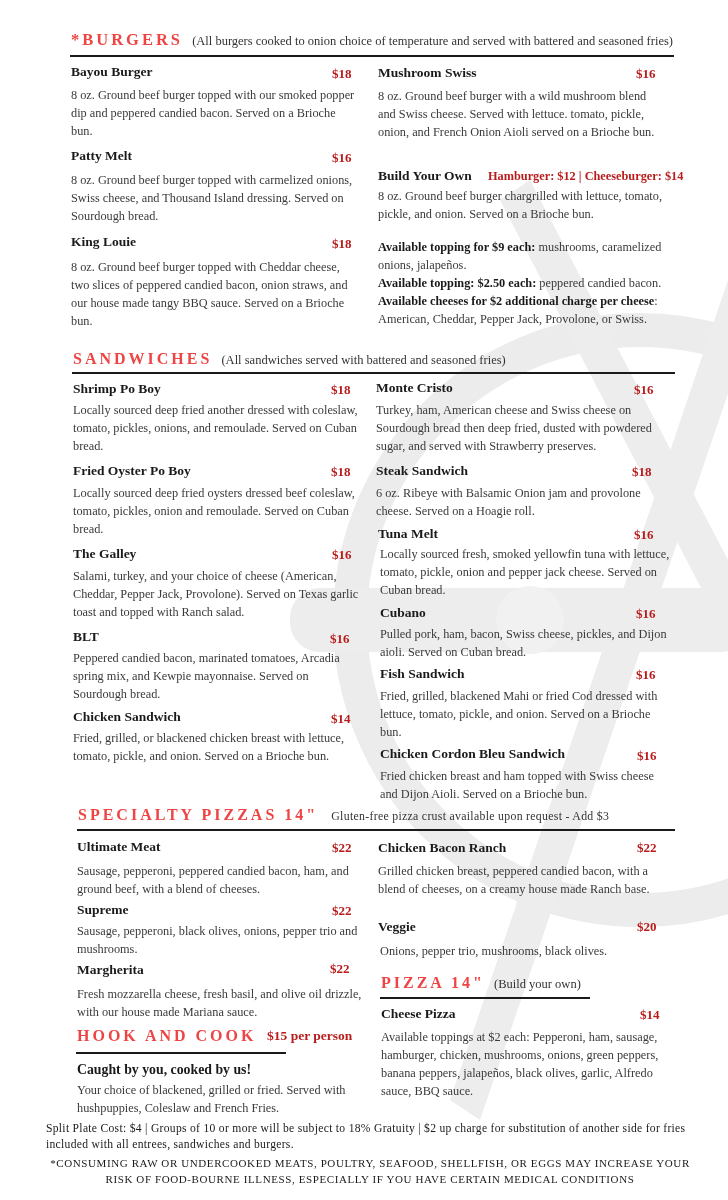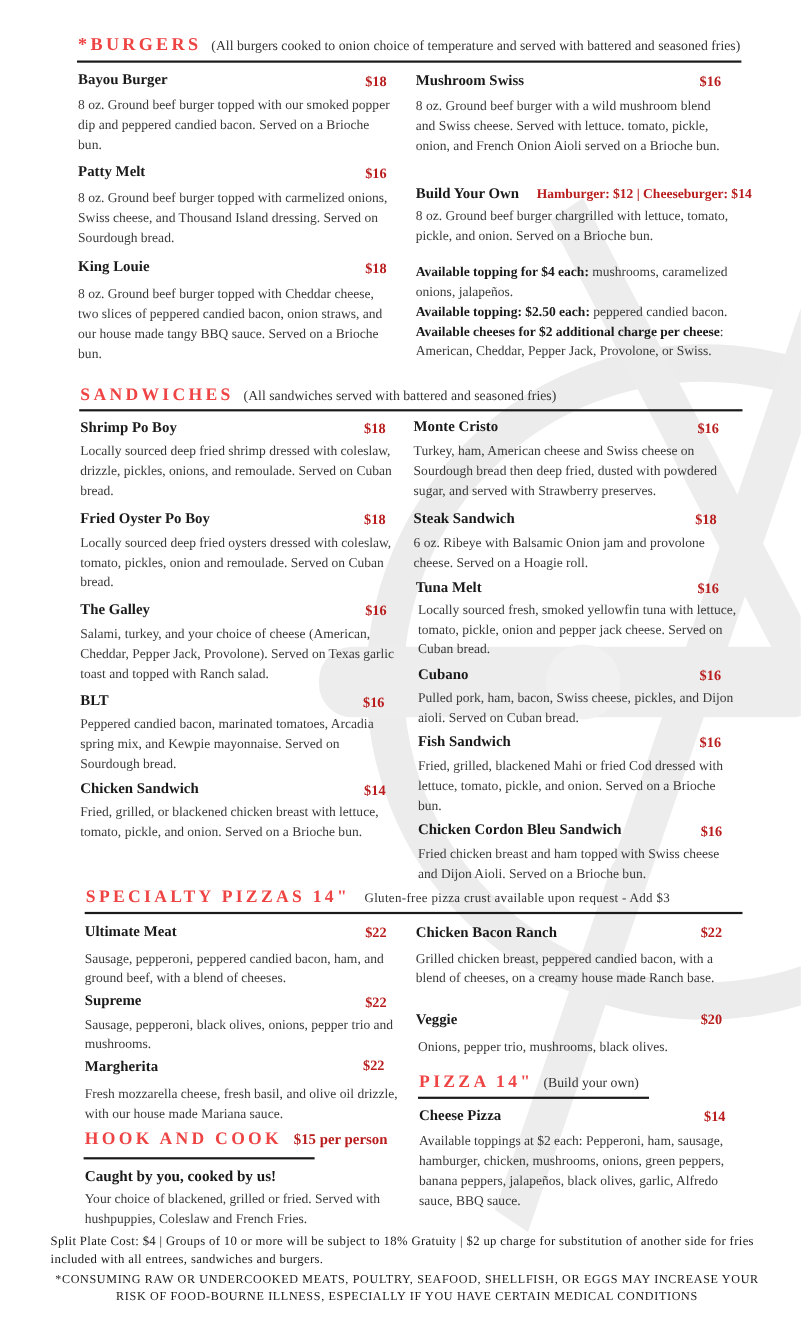--- a/index.html
+++ b/index.html
@@ -64,38 +64,38 @@
 
   <div class="item-name" style="left:378px; top:65px;">Mushroom Swiss</div>
   <div class="item-price" style="left:636px; top:66px;">$16</div>
   <div class="desc" style="left:378px; top:87px; width:280px;">8 oz. Ground beef burger with a wild mushroom blend and Swiss cheese. Served with lettuce. tomato, pickle, onion, and French Onion Aioli served on a Brioche bun.</div>
 
   <div class="item-name" style="left:378px; top:168px;">Build Your Own</div>
   <div class="item-price" style="left:488px; top:169px; font-size:12.3px;">Hamburger: $12 | Cheeseburger: $14</div>
   <div class="desc" style="left:378px; top:187px; width:290px;">8 oz. Ground beef burger chargrilled with lettuce, tomato, pickle, and onion. Served on a Brioche bun.</div>
 
   <div class="desc" style="left:378px; top:238px; width:300px;">
-    <div><b>Available topping for $4 each:</b><span> mushrooms, caramelized onions, jalapeños.</span></div>
+    <div><b>Available topping for $9 each:</b><span> mushrooms, caramelized onions, jalapeños.</span></div>
     <div><b>Available topping: $2.50 each:</b><span> peppered candied bacon.</span></div>
     <div><b>Available cheeses for $2 additional charge per cheese</b><span>: American, Cheddar, Pepper Jack, Provolone, or Swiss.</span></div>
   </div>
 
   <div class="abs" style="left:73px; top:349px;">
     <span class="sec-title" style="font-size:16px;">SANDWICHES</span>
     <span class="sec-note" style="margin-left:4px;">(All sandwiches served with battered and seasoned fries)</span>
   </div>
   <div class="rule" style="left:72px; top:372px; width:603px;"></div>
 
   <div class="item-name" style="left:73px; top:381px;">Shrimp Po Boy</div>
   <div class="item-price" style="left:331px; top:382px;">$18</div>
-  <div class="desc" style="left:73px; top:401px; width:290px;">Locally sourced deep fried shrimp dressed with coleslaw, drizzle, pickles, onions, and remoulade. Served on Cuban bread.</div>
+  <div class="desc" style="left:73px; top:401px; width:290px;">Locally sourced deep fried another dressed with coleslaw, tomato, pickles, onions, and remoulade. Served on Cuban bread.</div>
 
   <div class="item-name" style="left:73px; top:463px;">Fried Oyster Po Boy</div>
   <div class="item-price" style="left:331px; top:464px;">$18</div>
-  <div class="desc" style="left:73px; top:484px; width:290px;">Locally sourced deep fried oysters dressed with coleslaw, tomato, pickles, onion and remoulade. Served on Cuban bread.</div>
+  <div class="desc" style="left:73px; top:484px; width:290px;">Locally sourced deep fried oysters dressed beef coleslaw, tomato, pickles, onion and remoulade. Served on Cuban bread.</div>
 
   <div class="item-name" style="left:73px; top:546px;">The Galley</div>
   <div class="item-price" style="left:332px; top:547px;">$16</div>
   <div class="desc" style="left:73px; top:567px; width:290px;">Salami, turkey, and your choice of cheese (American, Cheddar, Pepper Jack, Provolone). Served on Texas garlic toast and topped with Ranch salad.</div>
 
   <div class="item-name" style="left:73px; top:629px;">BLT</div>
   <div class="item-price" style="left:330px; top:631px;">$16</div>
   <div class="desc" style="left:73px; top:649px; width:290px;">Peppered candied bacon, marinated tomatoes, Arcadia spring mix, and Kewpie mayonnaise. Served on Sourdough bread.</div>
 
   <div class="item-name" style="left:73px; top:709px;">Chicken Sandwich</div>

